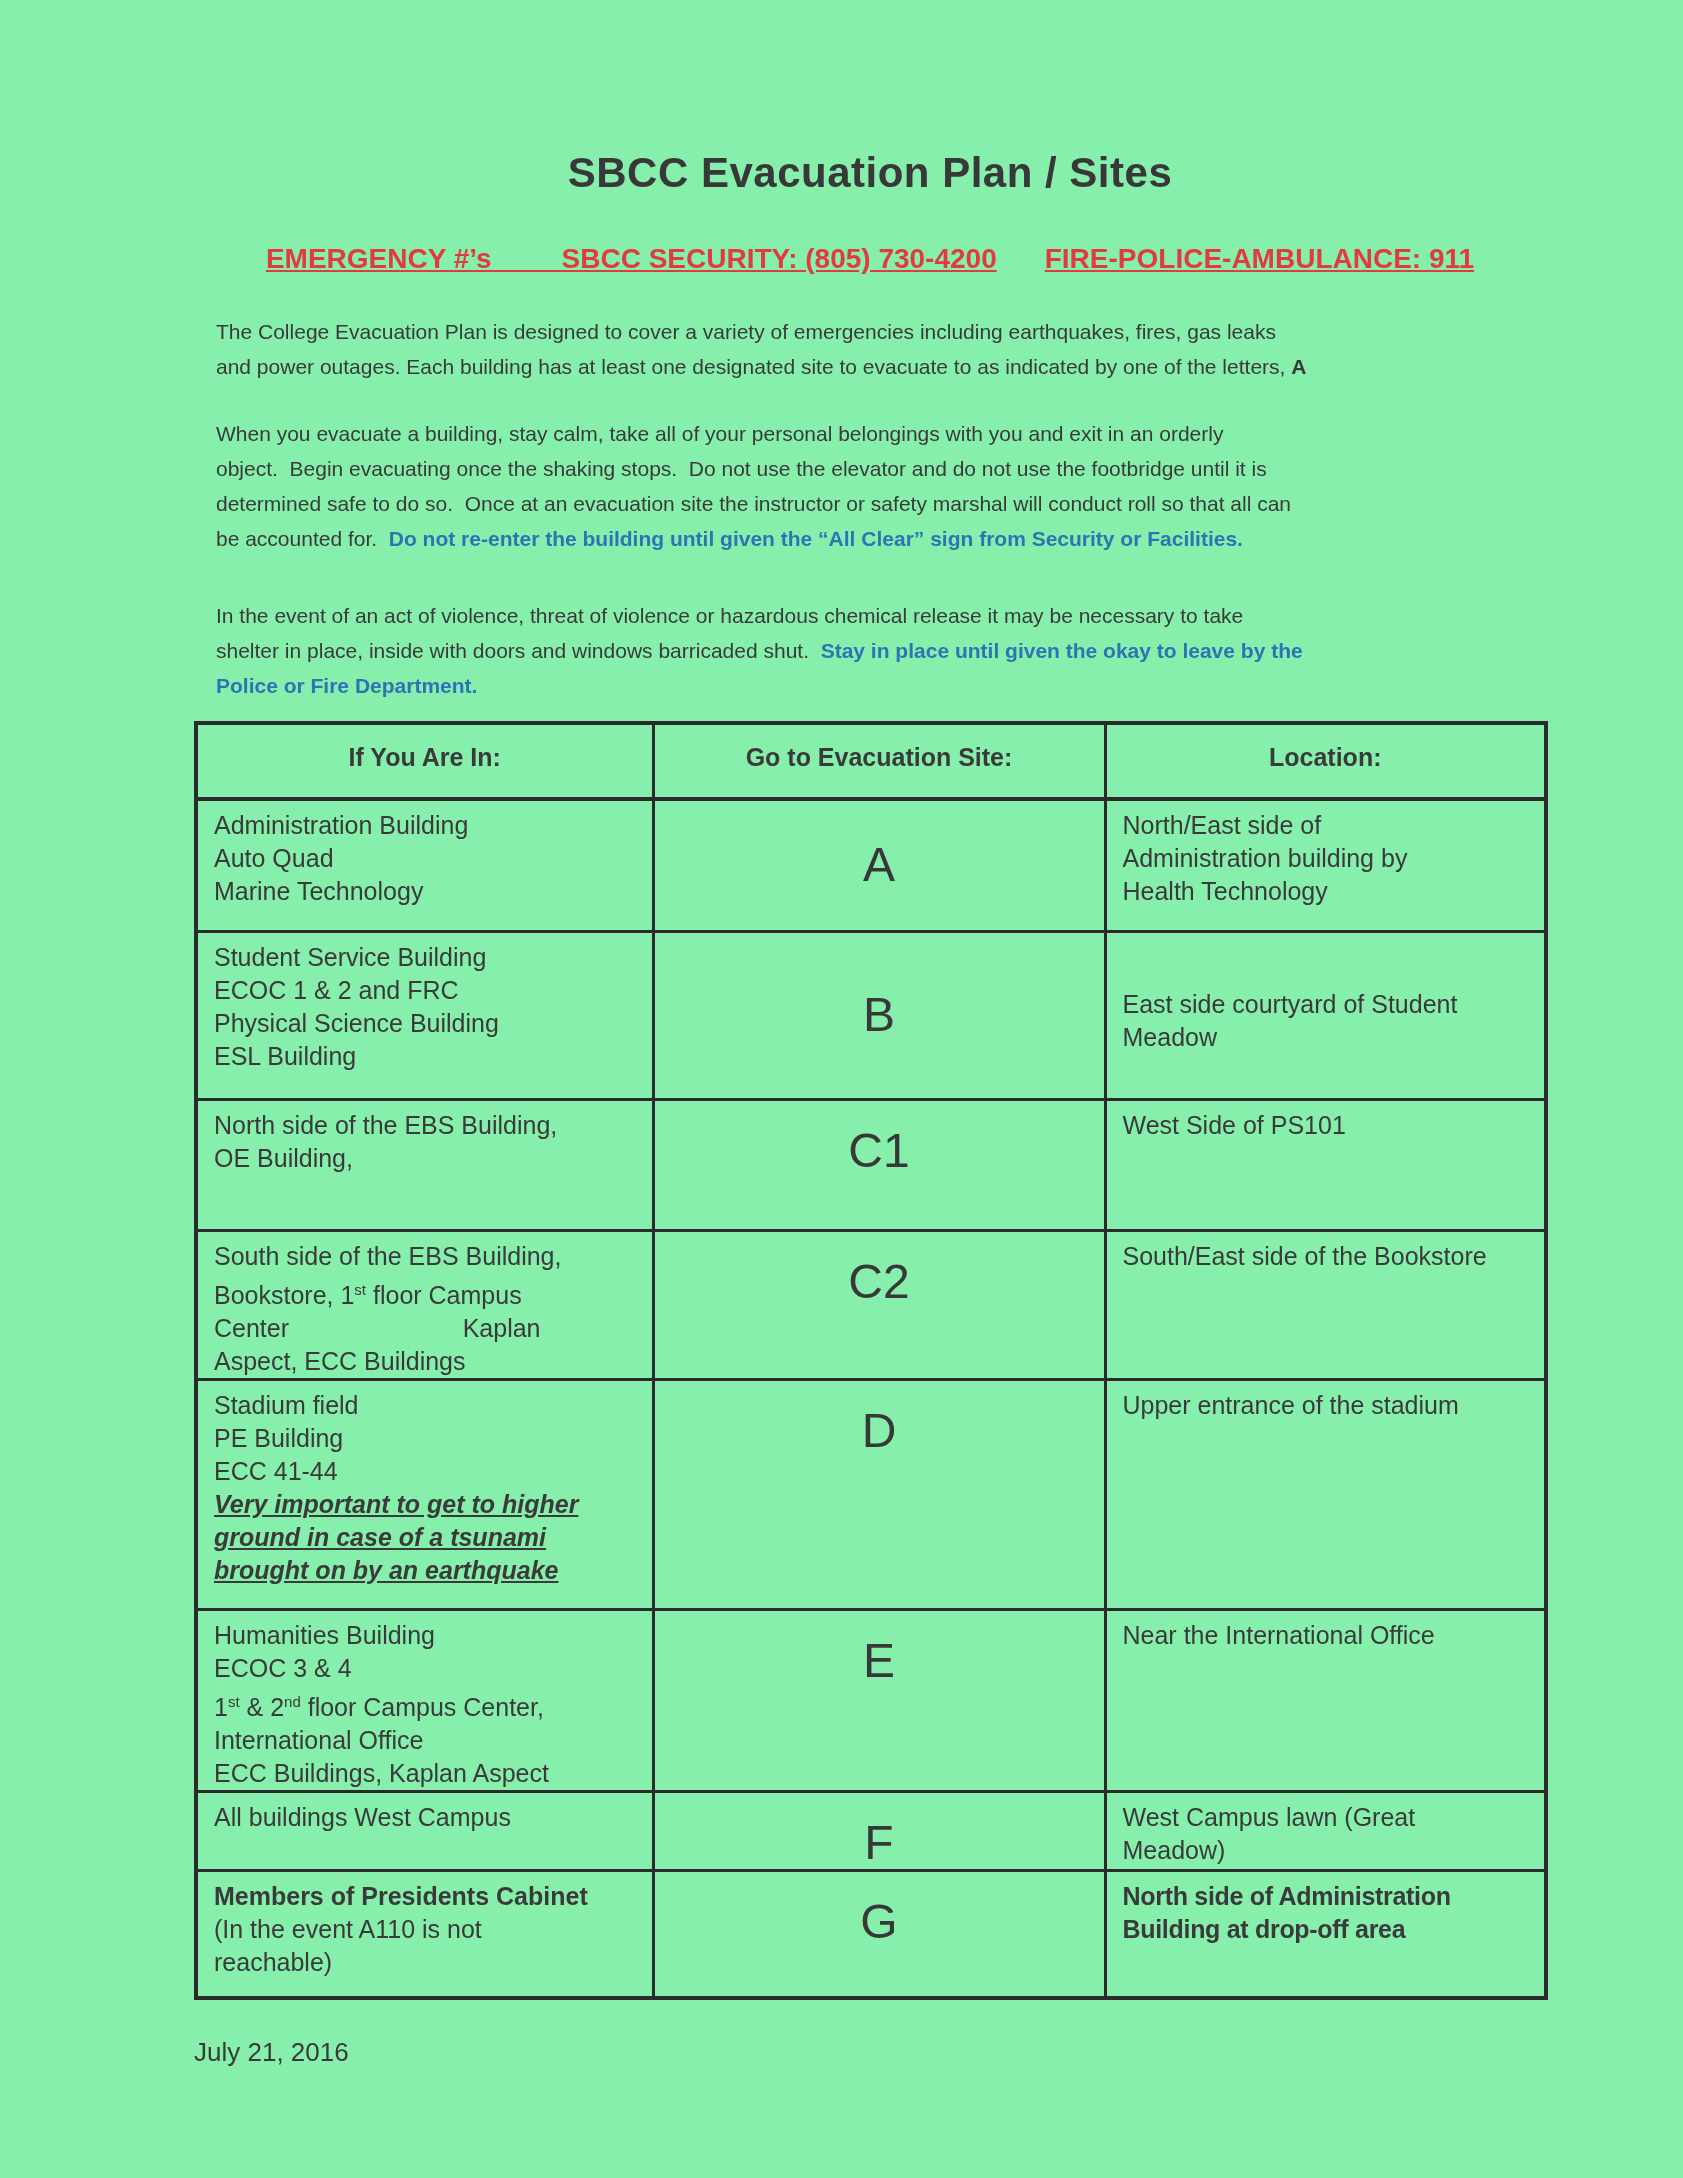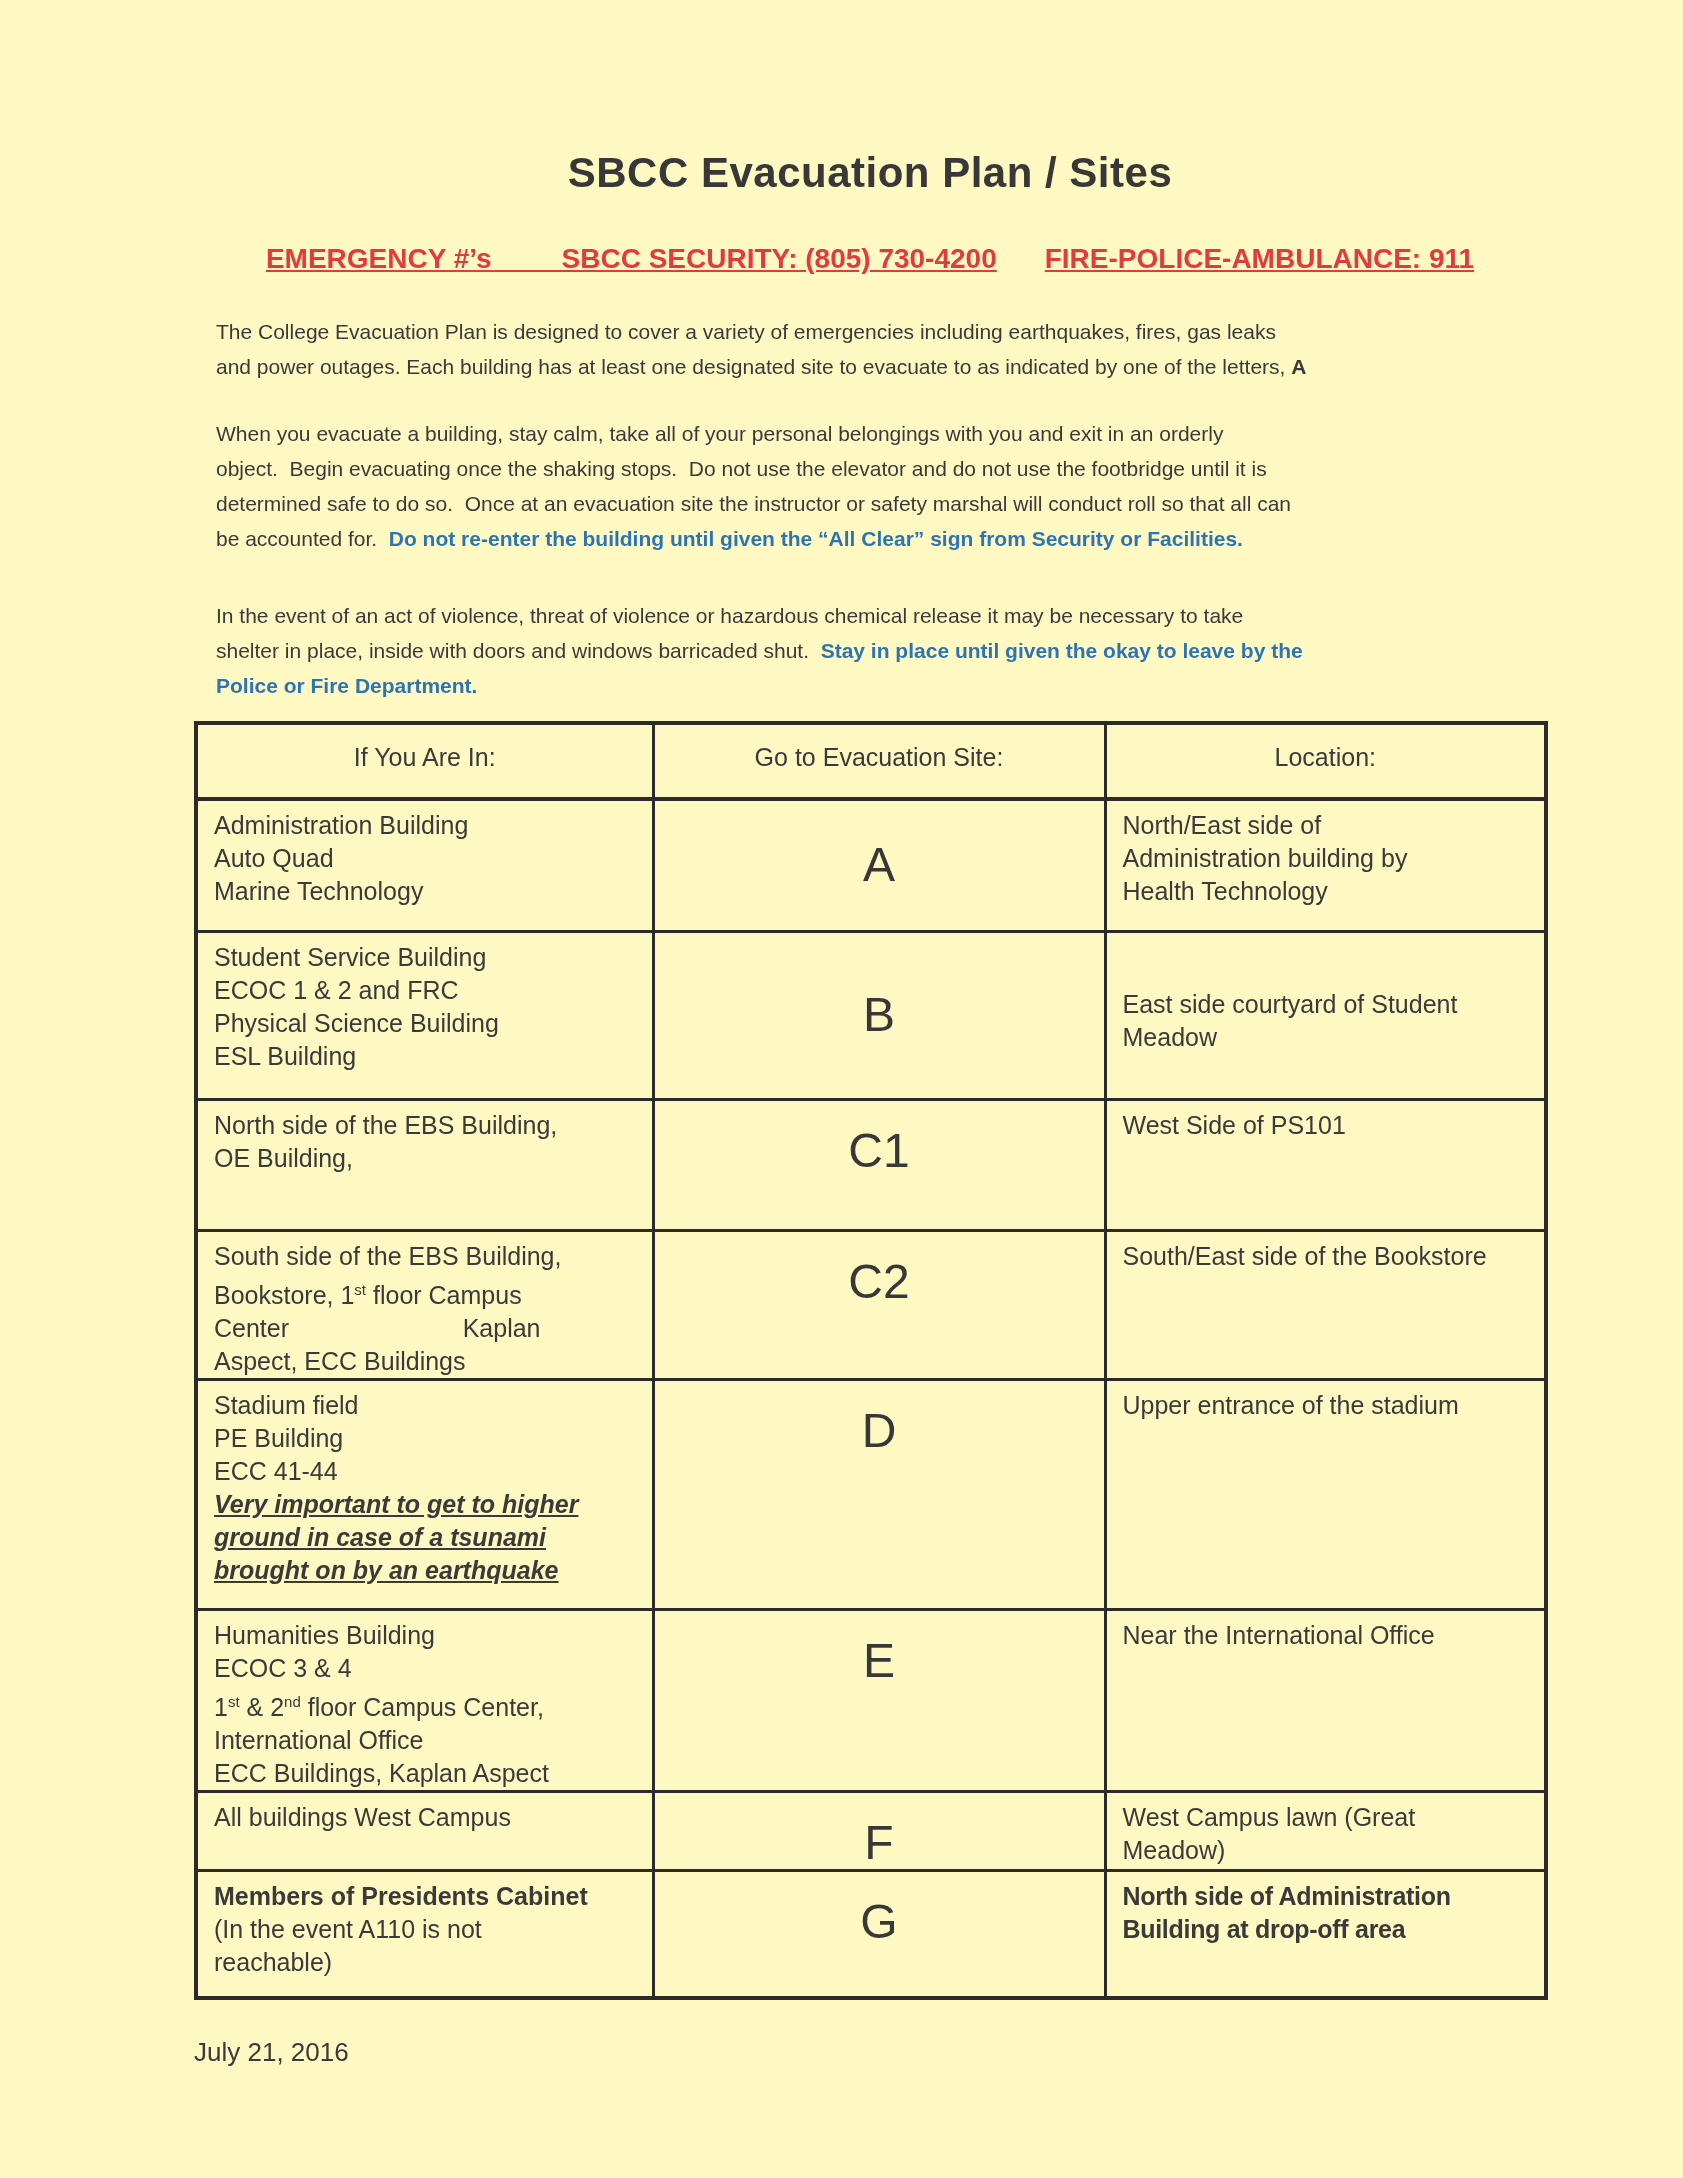--- a/index.html
+++ b/index.html
@@ -1,19 +1,19 @@
 <!DOCTYPE html>
 <html style="--emergency-red: #e23a3e; --highlight-blue: #2e74b5; --body-text: #3a3a3a; --table-border: #2b2b2b;"><head>
 <meta charset="utf-8">
 <style>
   html,body{margin:0;padding:0;background:#ffffff;}
   .page{
     position:relative;
     width:1683px;height:2178px;
-    background:#fef9c3;
+    background:#86efac;
     overflow:hidden;
     font-family:"Liberation Sans", sans-serif;
     color:var(--body-text,#3a3a3a);
   }
   .content{margin-left:194px;width:1352px;}
 
   h1.title{
     margin:147px 0 0 0;
     text-align:center;
     font-size:42px;line-height:51px;
@@ -56,21 +56,21 @@
   }
   table.evac th, table.evac td{
     border:3px solid var(--table-border,#2b2b2b);
     vertical-align:top;
     font-size:25px;
     line-height:33px;
     overflow:hidden;
   }
   table.evac thead tr{height:76px;}
   table.evac th{
-    font-weight:normal;
+    font-weight:bold;
     text-align:center;
     padding-top:16px;
     border-bottom-width:4px;
   }
   td.in-cell{padding:8px 10px 0 16px;}
   td.loc-cell{padding:8px 10px 0 16px;}
   td.site-cell{text-align:center;padding-top:24px;}
   .cell-line{white-space:pre;}
   .site-letter{
     font-size:48px;line-height:51px;

